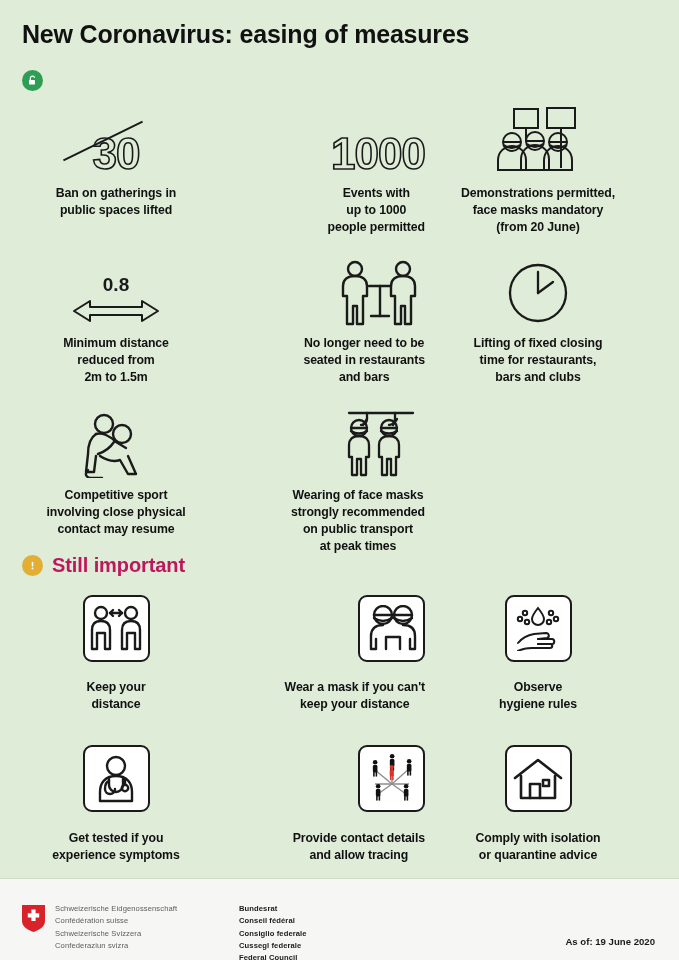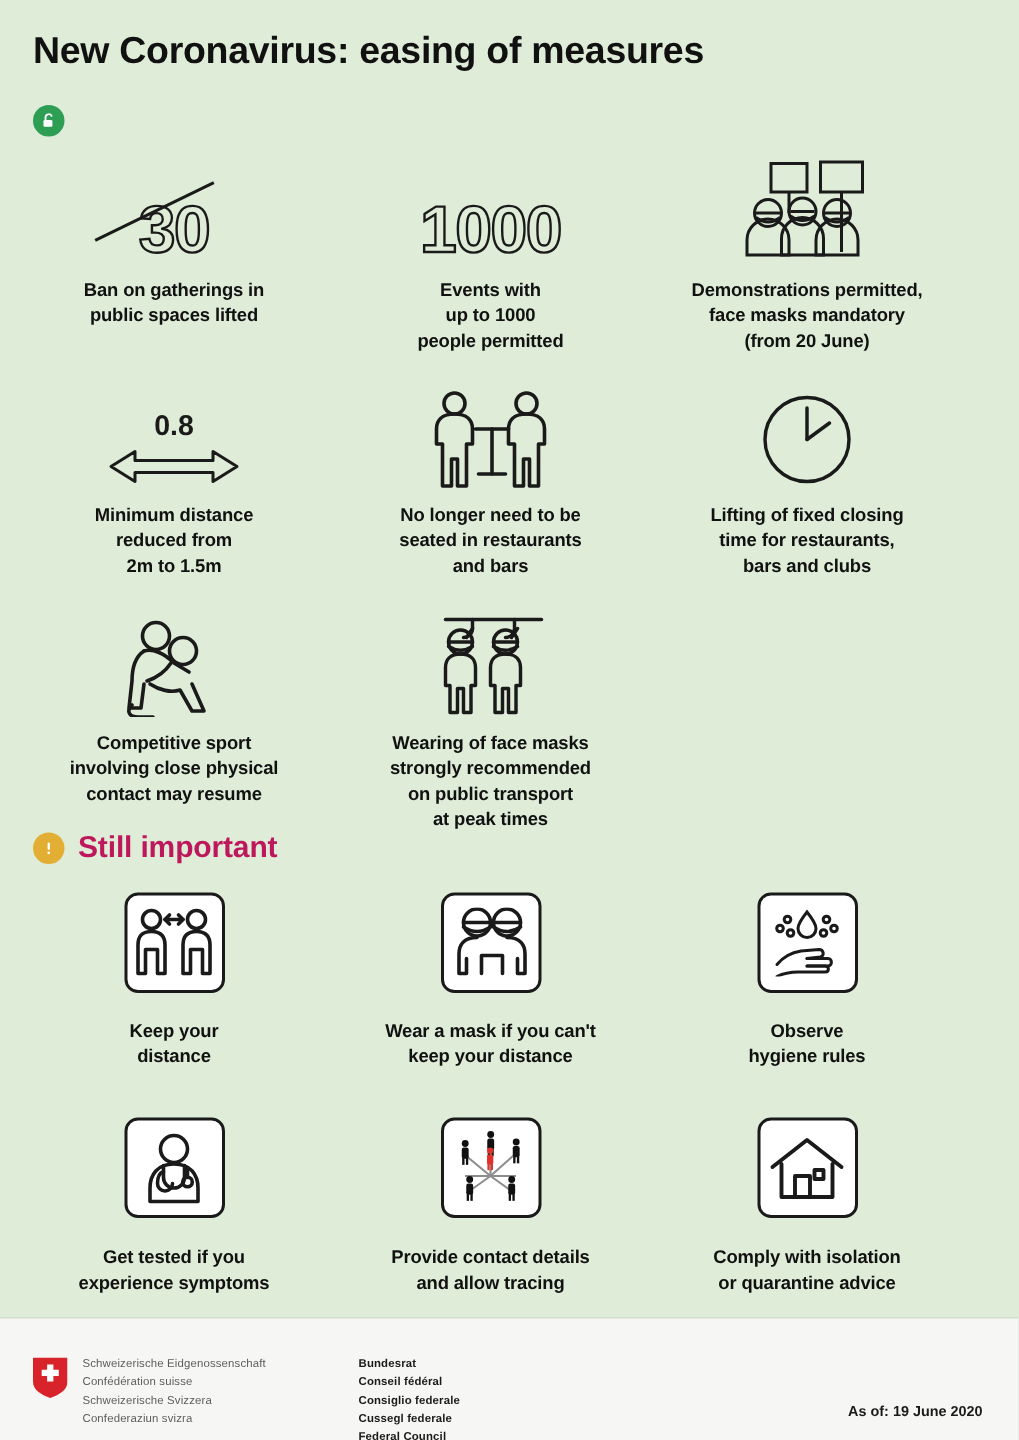--- a/index.html
+++ b/index.html
@@ -75,21 +75,21 @@
 
   .cell {
     width: 208px;
     box-sizing: border-box;
     display: flex;
     flex-direction: column;
     align-items: center;
     padding: 0 6px;
   }
   .cell.c0 { margin-left: 12px; }
-  .cell.c1 { margin-left: 3px; }
+  .cell.c1 { margin-left: 3px; align-items: flex-end; }
   .cell.c2 { margin-left: 3px; }
 
   .icon-wrap {
     height: 72px;
     display: flex;
     align-items: flex-end;
     justify-content: center;
   }
   .icon-wrap.boxed { height: 80px; align-items: center; }
 

